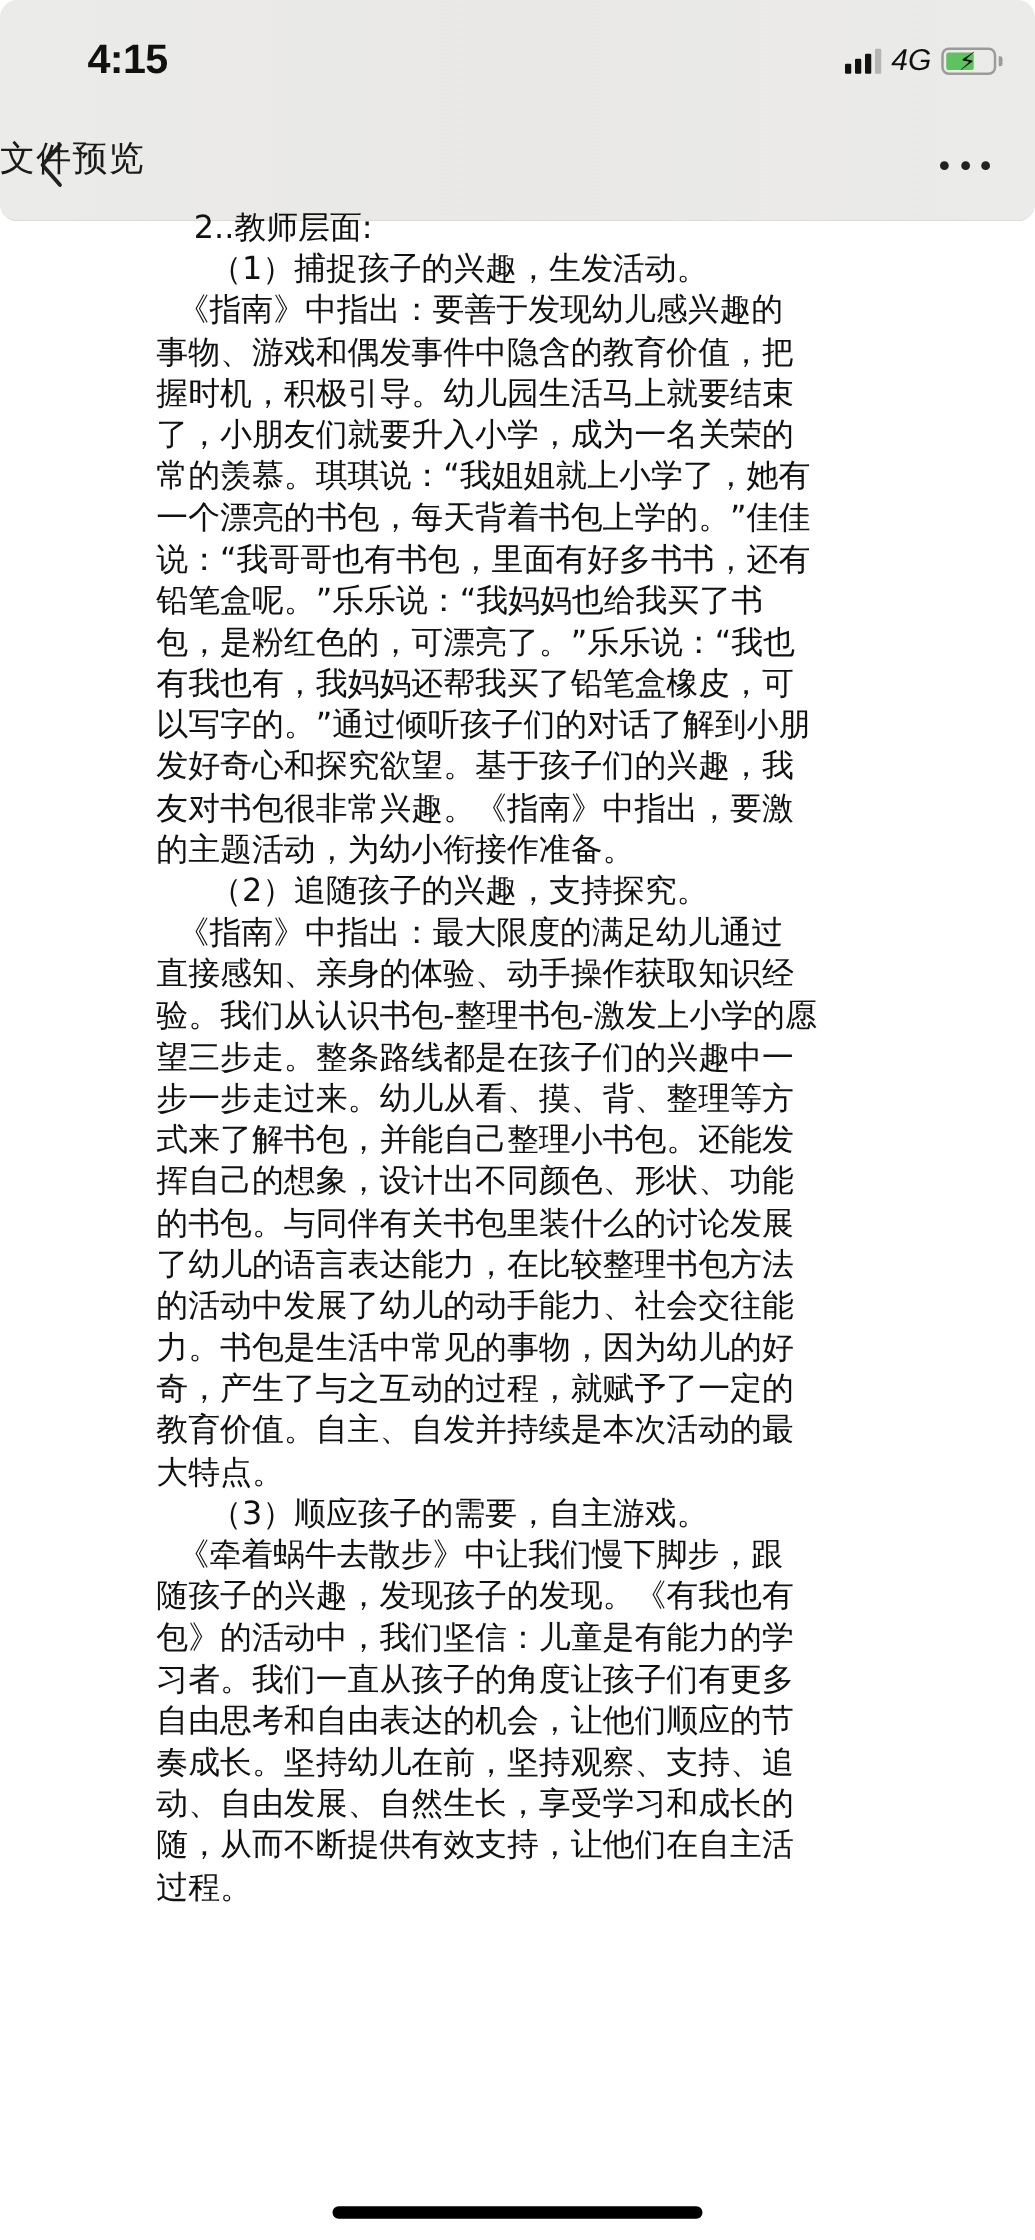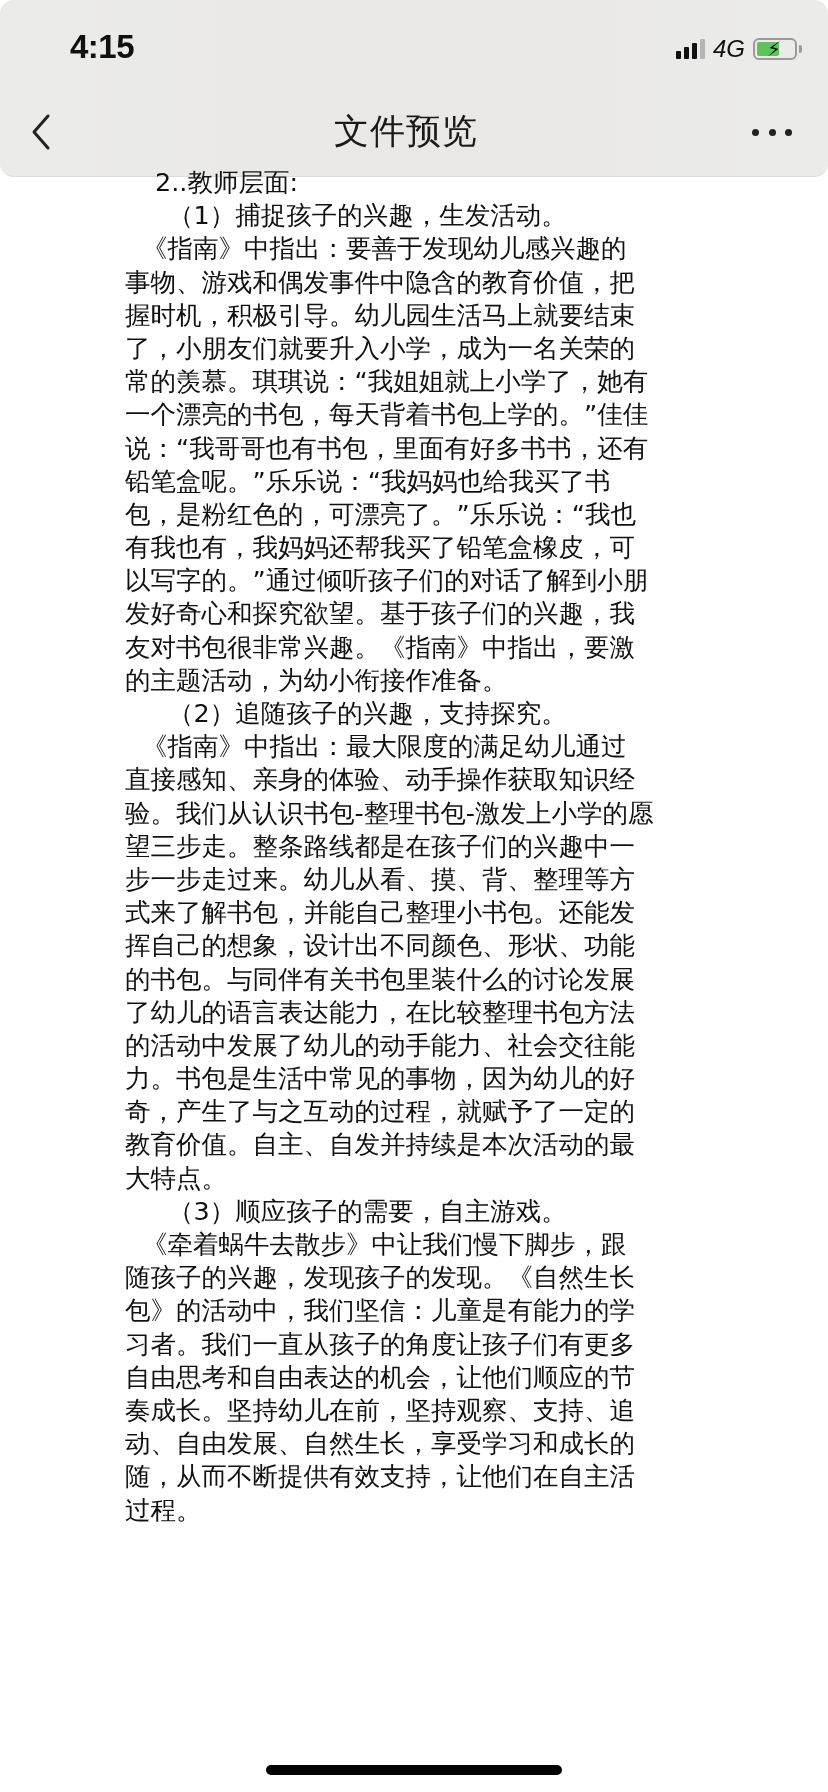--- a/index.html
+++ b/index.html
@@ -40,22 +40,22 @@
     .battery .bolt {
       position: absolute; left: 12px; top: -3px; font-size: 20px; color: #111; line-height: 24px;
     }
     .battery-tip {
       width: 3px; height: 8px; background: #9b9b9b; border-radius: 0 2px 2px 0; margin-left: -6px;
     }
     .nav-back {
       position: absolute; left: 28px; top: 112px; width: 30px; height: 40px; cursor: pointer;
     }
     .nav-title {
-      position: absolute; left: 0; right: 16px; top: 108px; text-align: center;
-      font-size: 35px; color: #1a1a1a; letter-spacing: 1px;
+      position: absolute; left: 0; right: 16px; top: 108px; 
+      font-size: 28px; color: #1a1a1a; letter-spacing: 1px;
     }
     .nav-more {
       position: absolute; right: 36px; top: 118px; width: 40px; height: 28px;
       display: flex; align-items: center; justify-content: space-between; cursor: pointer;
     }
     .nav-more span { width: 7px; height: 7px; background: #222; border-radius: 50%; display: block; }
 
     .doc {
       position: absolute; left: 125px; top: 166px; width: 580px;
       font-family: "DejaVu Sans", sans-serif;
@@ -131,21 +131,21 @@
   <div class="line">挥自己的想象，设计出不同颜色、形状、功能</div>
   <div class="line">的书包。与同伴有关书包里装什么的讨论发展</div>
   <div class="line">了幼儿的语言表达能力，在比较整理书包方法</div>
   <div class="line">的活动中发展了幼儿的动手能力、社会交往能</div>
   <div class="line">力。书包是生活中常见的事物，因为幼儿的好</div>
   <div class="line">奇，产生了与之互动的过程，就赋予了一定的</div>
   <div class="line">教育价值。自主、自发并持续是本次活动的最</div>
   <div class="line">大特点。</div>
   <div class="line sub">（3）顺应孩子的需要，自主游戏。</div>
   <div class="line first">《牵着蜗牛去散步》中让我们慢下脚步，跟</div>
-  <div class="line">随孩子的兴趣，发现孩子的发现。《自然生长</div>
+  <div class="line">随孩子的兴趣，发现孩子的发现。《有我也有</div>
   <div class="line">包》的活动中，我们坚信：儿童是有能力的学</div>
   <div class="line">习者。我们一直从孩子的角度让孩子们有更多</div>
   <div class="line">自由思考和自由表达的机会，让他们顺应的节</div>
   <div class="line">奏成长。坚持幼儿在前，坚持观察、支持、追</div>
   <div class="line">动、自由发展、自然生长，享受学习和成长的</div>
   <div class="line">随，从而不断提供有效支持，让他们在自主活</div>
   <div class="line">过程。</div>
 </div>
 
 <div class="home-indicator"></div>

